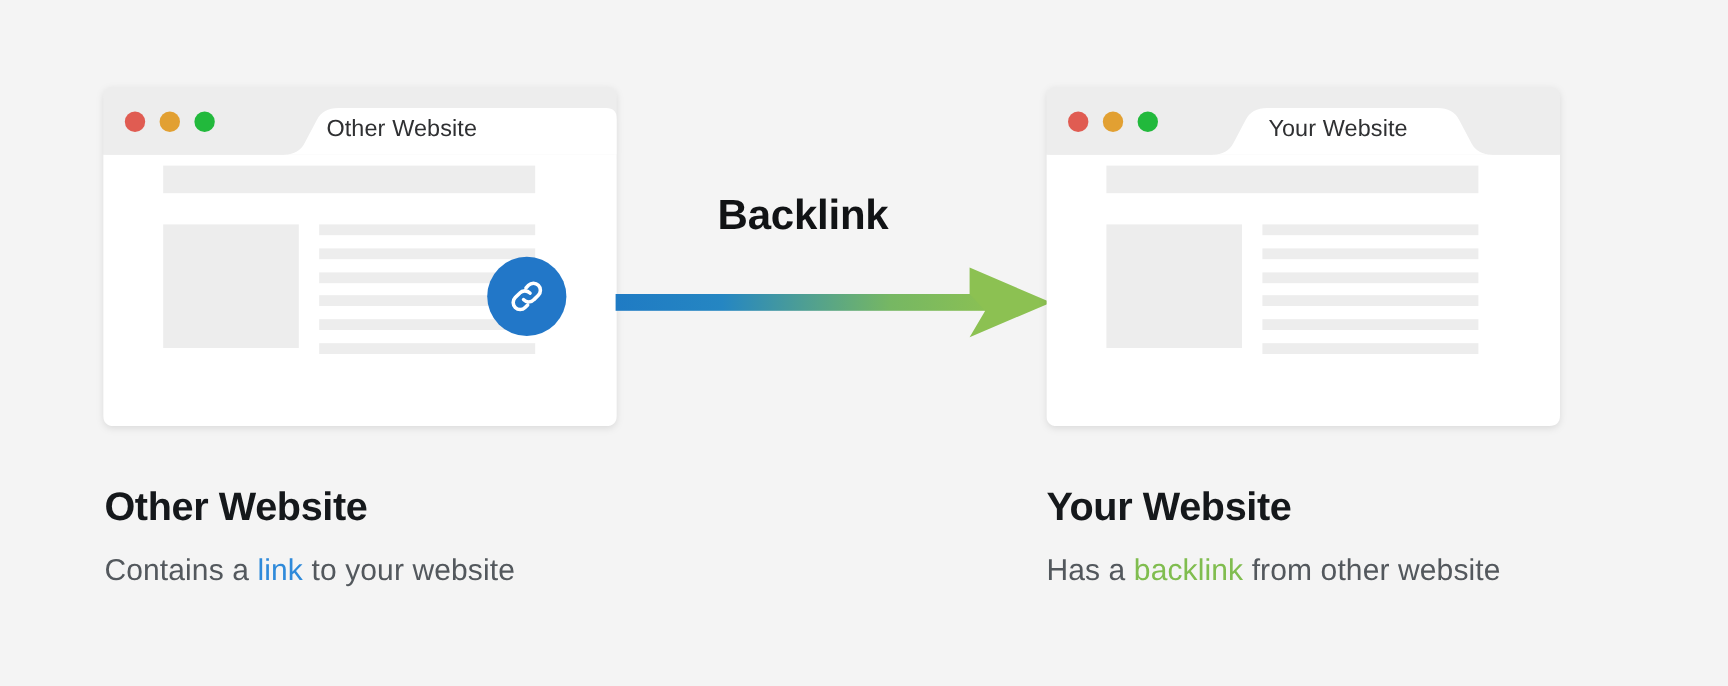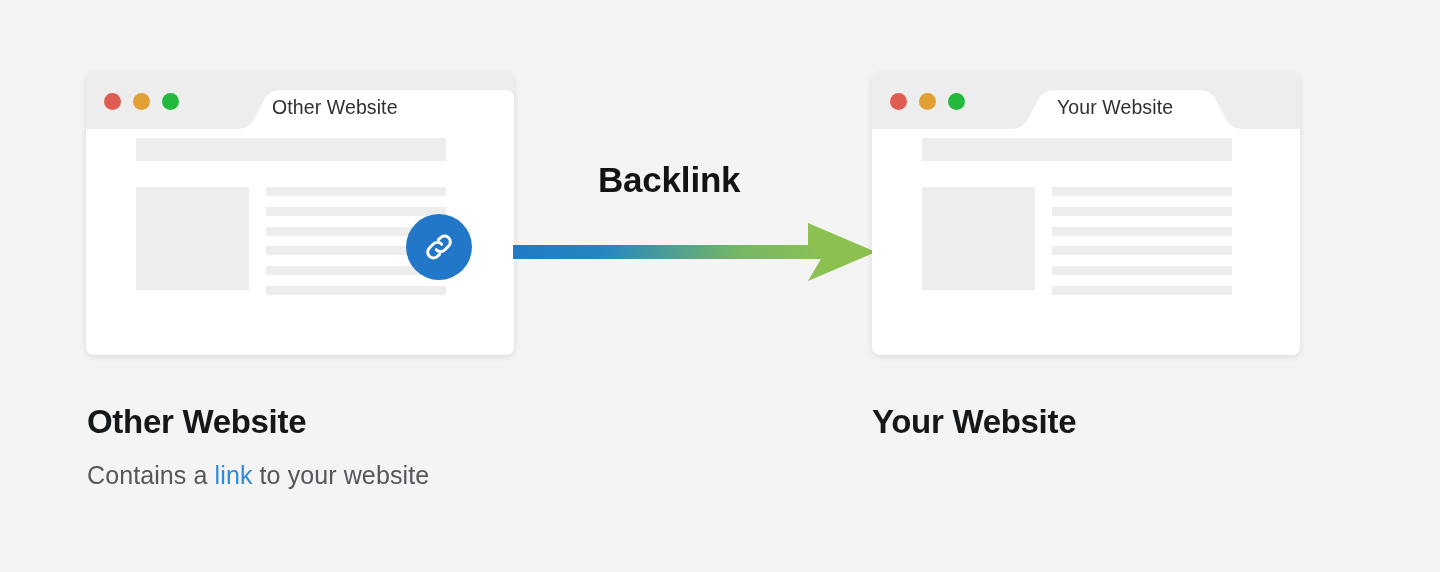--- a/index.html
+++ b/index.html
@@ -272,15 +272,16 @@
     </div>
   </div>
 
   <div class="caption caption-left">
     <div class="caption-title">Other Website</div>
     <div class="caption-sub"><span>Contains a </span><span class="kw-blue">link</span><span> to your website</span></div>
   </div>
 
   <div class="caption caption-right">
     <div class="caption-title">Your Website</div>
+    <div class="caption-sub"><span>Has a </span><span class="kw-green">backlink</span><span> from other website</span></div>
   </div>
 
 </div>
 
 </body></html>

